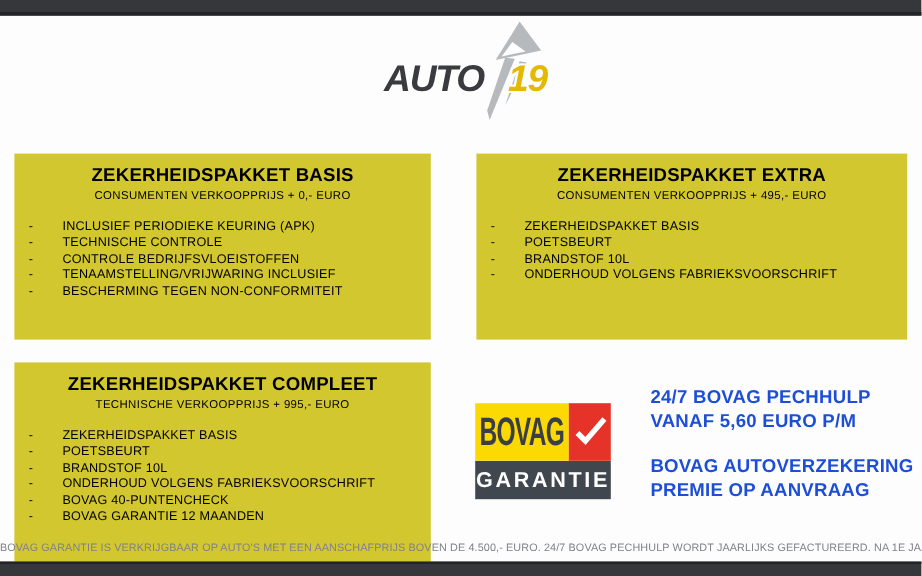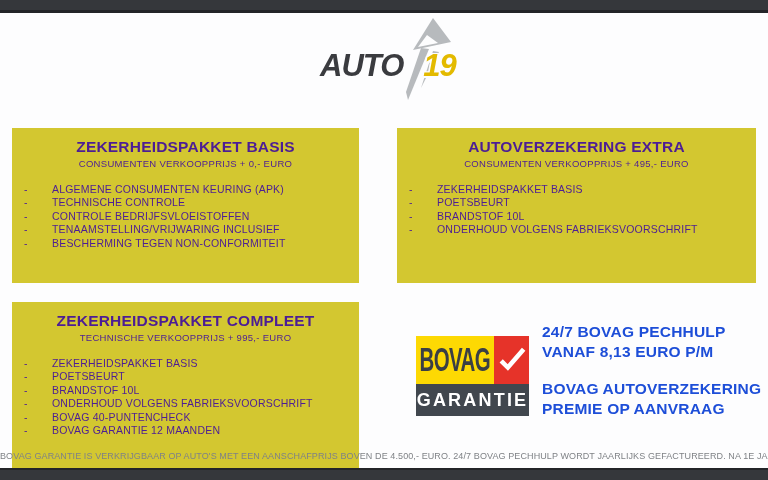--- a/index.html
+++ b/index.html
@@ -17,34 +17,34 @@
   .brand-arrow { position:absolute; left:393px; top:16px; width:62px; height:100px; z-index:1; }
   .brand-text { position:absolute; left:320px; top:48px; z-index:2;
                 font-size:31px; font-weight:700; font-style:italic;
                 letter-spacing:-1px; white-space:nowrap; }
   .brand-auto { color:#3a3b3f; }
   .brand-num  { color:#e3ba00;
                 text-shadow:-1.5px -1.5px 0 #fdfdfe, 1.5px -1.5px 0 #fdfdfe,
                             -1.5px 1.5px 0 #fdfdfe, 1.5px 1.5px 0 #fdfdfe;margin-left:20px; }
 
   
-  .panel { position:absolute; background:#d3c730; color:#4c1d95; }
+  .panel { position:absolute; background:#d3c730; color:#000000; }
   .panel-basis    { left:12px;  top:128px; width:347px; height:155px; }
   .panel-extra    { left:397px; top:128px; width:359px; height:155px; }
   .panel-compleet { left:12px;  top:302px; width:347px; height:166px; }
   .panel-title { margin-top:10px; text-align:center; font-size:15.5px;
                  font-weight:700; letter-spacing:0.2px; }
   .panel-sub { text-align:center; font-size:9.5px; margin-top:2px; letter-spacing:0.3px; }
   .panel-list { list-style:none; margin-top:14px; }
   .panel-list li { position:relative; padding-left:40px; font-size:10.5px;
                    line-height:13.4px; letter-spacing:0.2px; }
   .panel-list li::before { content:"-"; position:absolute; left:12px; }
 
   
-  .bovag-logo { position:absolute; left:416px; top:336px; width:113px; height:96px; }
+  .bovag-logo { position:absolute; left:396px; top:336px; width:113px; height:96px; }
   .bovag-top { display:flex; height:48px; }
   .bovag-yellow { width:78px; background:#fdd903; display:flex; align-items:center; justify-content:center; }
   .bovag-word { font-size:33px; font-weight:700; color:#3a3f45; letter-spacing:-1px;
                 transform:scaleX(0.62); transform-origin:center; line-height:48px; }
   .bovag-red { width:35px; background:#e63329; display:flex; align-items:center; justify-content:center; }
   .bovag-bottom { height:32px; background:#41474e; display:flex; align-items:center; justify-content:center; }
   .bovag-garantie { color:#ffffff; font-size:18px; font-weight:700; letter-spacing:2.2px; }
 
   
   .offers { position:absolute; left:542px; top:322px; color:#1d4ed8;
@@ -69,30 +69,30 @@
     <polygon points="40,35 46,36 28,72" fill="#b7babd"></polygon>
   </svg>
   <div class="brand-text">
     <span class="brand-auto">AUTO</span><span class="brand-num">19</span>
   </div>
 
   <div class="panel panel-basis">
     <div class="panel-title">ZEKERHEIDSPAKKET BASIS</div>
     <div class="panel-sub">CONSUMENTEN VERKOOPPRIJS + 0,- EURO</div>
     <ul class="panel-list">
-      <li>ALGEMENE CONSUMENTEN KEURING (APK)</li>
+      <li>INCLUSIEF PERIODIEKE KEURING (APK)</li>
       <li>TECHNISCHE CONTROLE</li>
       <li>CONTROLE BEDRIJFSVLOEISTOFFEN</li>
       <li>TENAAMSTELLING/VRIJWARING INCLUSIEF</li>
       <li>BESCHERMING TEGEN NON-CONFORMITEIT</li>
     </ul>
   </div>
 
   <div class="panel panel-extra">
-    <div class="panel-title">AUTOVERZEKERING EXTRA</div>
+    <div class="panel-title">ZEKERHEIDSPAKKET EXTRA</div>
     <div class="panel-sub">CONSUMENTEN VERKOOPPRIJS + 495,- EURO</div>
     <ul class="panel-list">
       <li>ZEKERHEIDSPAKKET BASIS</li>
       <li>POETSBEURT</li>
       <li>BRANDSTOF 10L</li>
       <li>ONDERHOUD VOLGENS FABRIEKSVOORSCHRIFT</li>
     </ul>
   </div>
 
   <div class="panel panel-compleet">
@@ -120,21 +120,21 @@
       </div>
     </div>
     <div class="bovag-bottom">
       <span class="bovag-garantie">GARANTIE</span>
     </div>
   </div>
 
   <div class="offers">
     <div class="offer">
       <div>24/7 BOVAG PECHHULP</div>
-      <div>VANAF 8,13 EURO P/M</div>
+      <div>VANAF 5,60 EURO P/M</div>
     </div>
     <div class="offer">
       <div>BOVAG AUTOVERZEKERING</div>
       <div>PREMIE OP AANVRAAG</div>
     </div>
   </div>
 
   <div class="disclaimer">BOVAG GARANTIE IS VERKRIJGBAAR OP AUTO'S MET EEN AANSCHAFPRIJS BOVEN DE 4.500,- EURO. 24/7 BOVAG PECHHULP WORDT JAARLIJKS GEFACTUREERD. NA 1E JAAR MAANDELIJKS OPZEGBAAR.</div>
 
   <div class="bottom-bar"></div>

